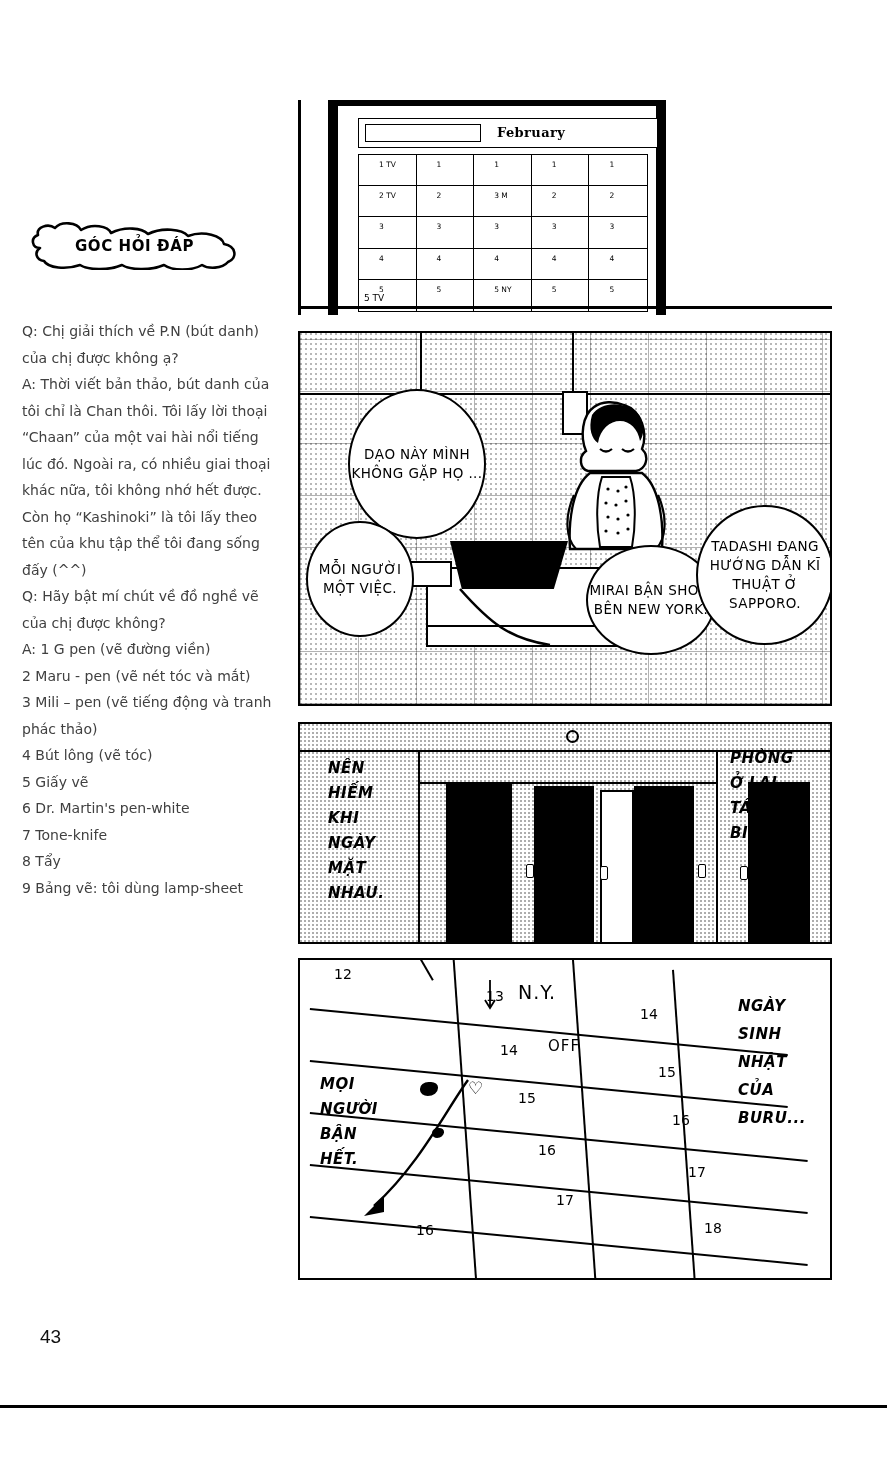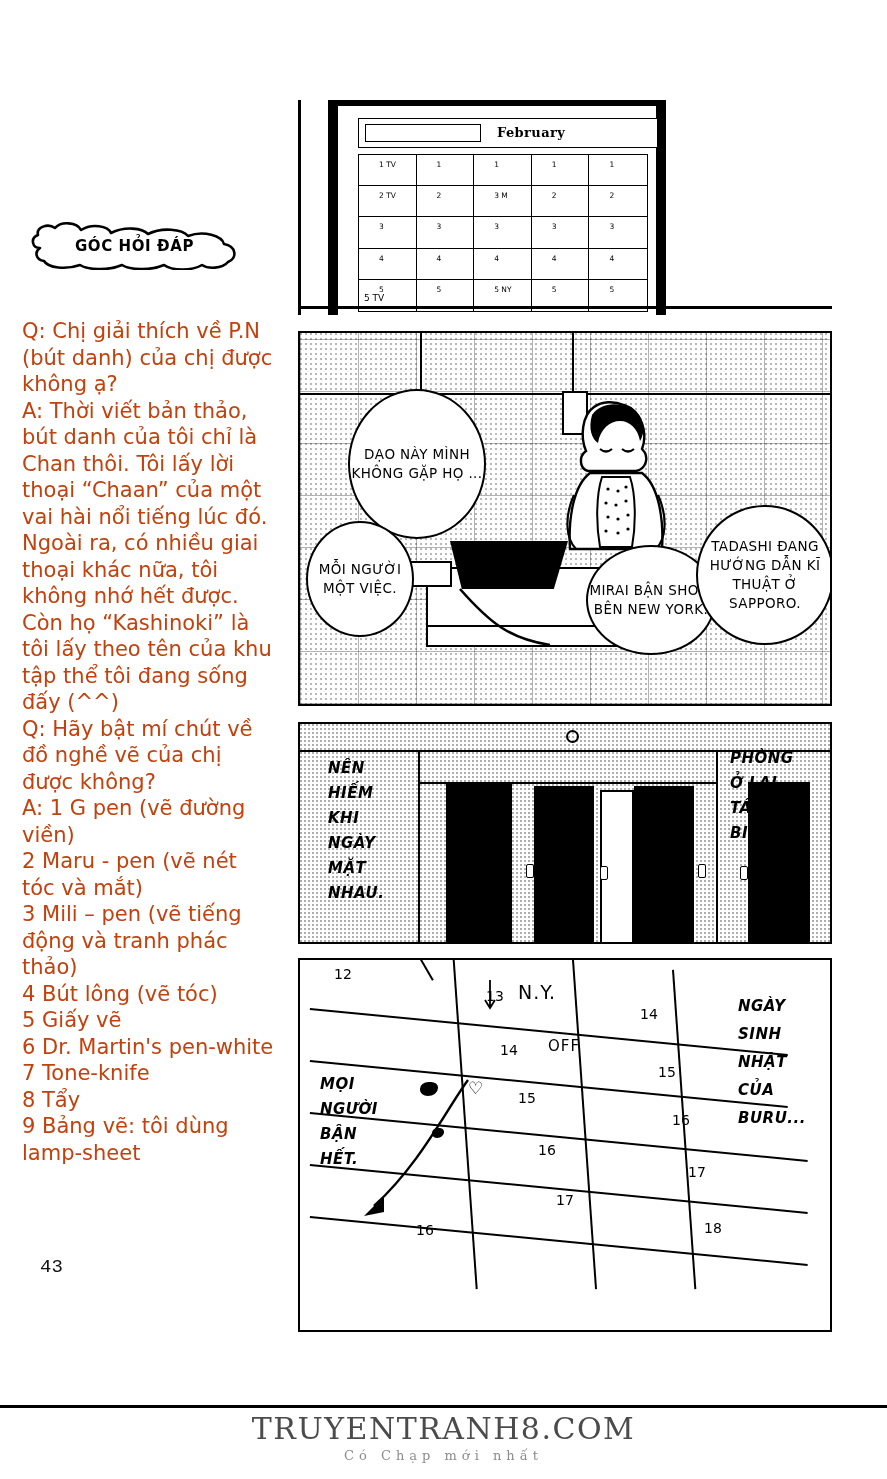--- a/index.html
+++ b/index.html
@@ -44,48 +44,48 @@
     font-size: 15px;
     letter-spacing: .6px;
     color: #000;
   }
 
   .sidetext {
     position: absolute;
     left: 22px;
     top: 318px;
     width: 252px;
-    font-size: 21px;
+    font-size: 14px;
     line-height: 26.5px;
-    color: #c2410c;
+    color: #404040;
     font-family: "DejaVu Sans", sans-serif;
   }
   .sidetext p { margin: 0; }
 
   .page-number {
     position: absolute;
     left: 40px;
-    top: 1256px;
+    top: 1326px;
     font-size: 19px;
     color: #111;
-    font-family: Liberation Mono, monospace;
+    font-family: Liberation Sans, sans-serif;
   }
 
   
   .panel {
     position: absolute;
     border: 2px solid #000;
     background: #fff;
     overflow: hidden;
     box-sizing: border-box;
   }
   #panel-1 { left: 298px; top: 100px;  width: 534px; height: 215px; border: none; }
   #panel-2 { left: 298px; top: 331px;  width: 534px; height: 375px; }
   #panel-3 { left: 298px; top: 722px;  width: 534px; height: 222px; }
-  #panel-4 { left: 298px; top: 958px;  width: 534px; height: 374px; }
+  #panel-4 { left: 298px; top: 958px;  width: 534px; height: 322px; }
 
   .vline {
     position: absolute;
     background: #000;
   }
 
   
   .cal-board {
     position: absolute;
     left: 60px; top: 18px;
@@ -542,18 +542,14 @@
     </svg>
     <svg style="position:absolute; left:50px; top:118px;" width="130" height="150">
       <path d="M118 2 C96 32 70 86 24 128" stroke="#000" stroke-width="2.4" fill="none"></path>
       <path d="M14 138 L34 118 L34 134 Z" fill="#000"></path>
     </svg>
     <div class="blot" style="left:120px; top:122px; width:18px; height:14px;"></div>
     <div class="blot" style="left:132px; top:168px; width:12px; height:10px;"></div>
   </div>
 
   <div class="footer-rule"></div>
-  <div class="wm">
-    <span class="wm-main">TRUYENTRANH8.COM</span>
-    <span class="wm-sub">Có Chạp mới nhất</span>
-  </div>
 
 </div>
 
 </body></html>

